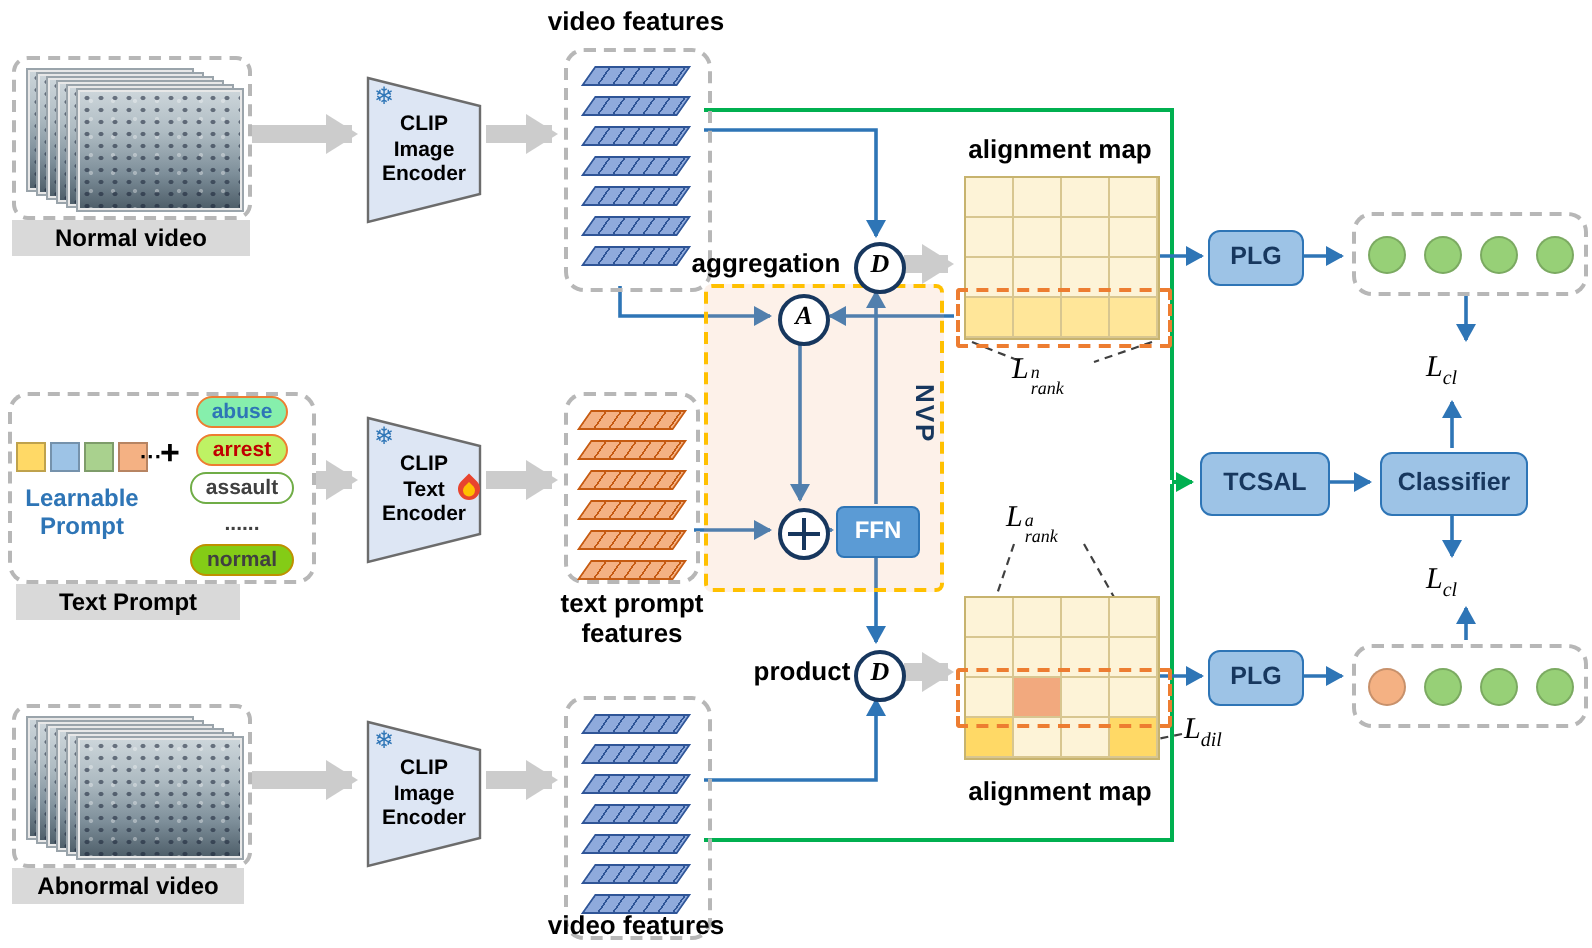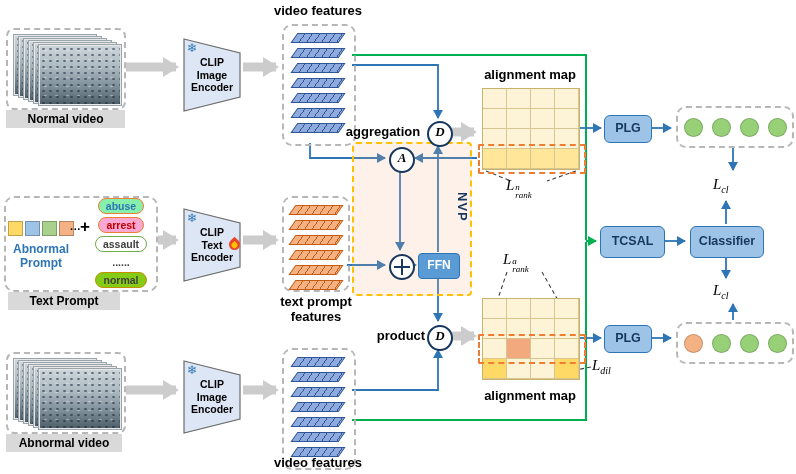--- a/index.html
+++ b/index.html
@@ -141,26 +141,26 @@
   <div class="abs dashedbox" style="left:4px;top:196px;width:150px;height:92px"></div>
   <div class="abs squares" id="squares" style="left:8px;top:221px">
       <div class="sq" style="background: rgb(255, 217, 102);"></div>
       <div class="sq" style="background: rgb(157, 195, 230);"></div>
       <div class="sq" style="background: rgb(169, 209, 142);"></div>
       <div class="sq" style="background: rgb(244, 177, 131);"></div>
     </div>
   <span class="abs sq-ellipsis" style="left:68px;top:223px">···</span>
   <span class="abs plus" style="left:80px;top:217px">+</span>
   <div class="abs learnable" style="left:4px;top:242px;width:74px">
-    <span style="display:block">Abnormal</span>
+    <span style="display:block">Learnable</span>
     <span style="display:block">Prompt</span>
   </div>
   <div class="abs chips" id="chips" style="left:90px;top:198px">
       <div class="chip" style="color: rgb(46, 117, 182); background: #86efac; border: 1.5px solid rgb(237, 125, 49);">abuse</div>
-      <div class="chip" style="color: rgb(192, 0, 0); background: #f9a8d4; border: 1.5px solid rgb(237, 125, 49);">arrest</div>
+      <div class="chip" style="color: rgb(192, 0, 0); background: #bef264; border: 1.5px solid rgb(237, 125, 49);">arrest</div>
       <div class="chip" style="color: rgb(64, 64, 64); background: rgb(255, 255, 255); border: 1.5px solid rgb(112, 173, 71);">assault</div>
       <div class="chip" style="color: rgb(64, 64, 64); background: transparent; border: none;">......</div>
       <div class="chip" style="color: rgb(64, 64, 64); background: #84cc16; border: 1.5px solid rgb(191, 144, 0);">normal</div>
     </div>
   <div class="abs graylabel" style="left:8px;top:292px;width:112px">Text Prompt</div>
 
   <div class="abs framesbox" id="frames-abnormal" style="left:6px;top:352px;width:116px;height:78px">
       <div class="frame" style="left: 6px; top: 5px;"></div>
       <div class="frame" style="left: 11px; top: 7px;"></div>
       <div class="frame" style="left: 16px; top: 9px;"></div>

